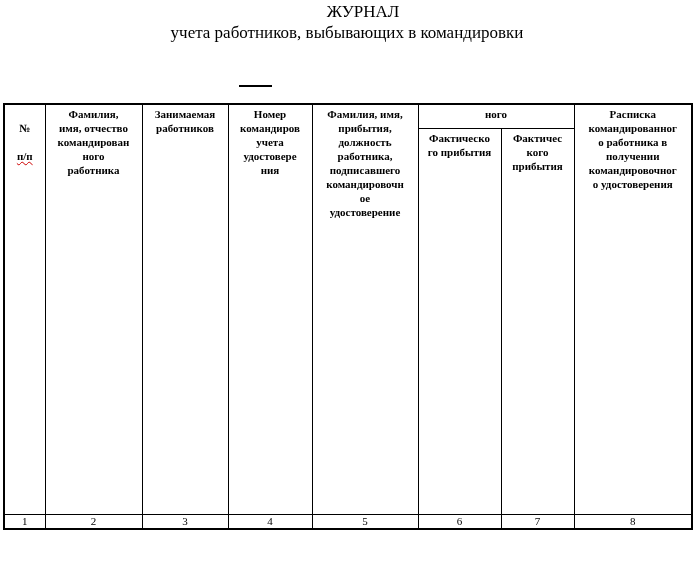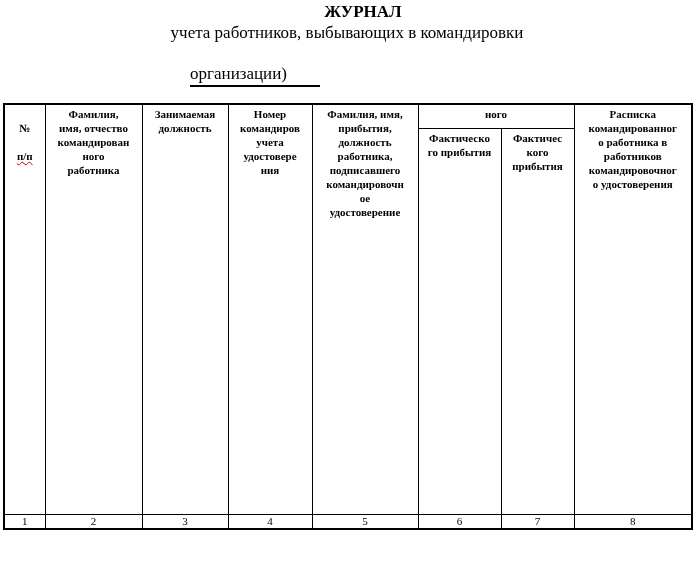--- a/index.html
+++ b/index.html
@@ -7,21 +7,21 @@
     padding: 0;
     width: 694px;
     height: 561px;
     background: #ffffff;
     color: #000000;
     font-family: "Liberation Serif", "DejaVu Serif", serif;
     overflow: hidden;
   }
   .doc-title {
     text-align: center;
-    font-weight: bold;
+    font-weight: normal;
     font-size: 17px;
     line-height: 20px;
     padding-top: 2px;
     padding-left: 32px;
   }
   .doc-subtitle {
     text-align: center;
     font-weight: normal;
     font-size: 17px;
     line-height: 22px;
@@ -83,21 +83,21 @@
 </style>
 </head>
 <body>
 
 <div class="doc-title">ЖУРНАЛ</div>
 <div class="doc-subtitle">учета работников, выбывающих в командировки</div>
 
 <div class="org-block">
   <div class="org-row">
     <span class="uwrap shift-large">
-      <span>организации)</span><span class="blank-seg blank-right"></span>
+      <span class="blank-seg blank-right"></span>
     </span>
   </div>
 </div>
 
 <table class="journal">
   <colgroup>
     <col style="width:41px">
     <col style="width:97px">
     <col style="width:86px">
     <col style="width:84px">
@@ -111,39 +111,39 @@
     <td rowspan="2">
       <div>№</div>
       <div class="squiggle">п/п</div>
     </td>
     <td rowspan="2">Фамилия,
 имя, отчество
 командирован
 ного
 работника</td>
     <td rowspan="2">Занимаемая
-должность</td>
+работников</td>
     <td rowspan="2">Номер
 командиров
 учета
 удостовере
 ния</td>
     <td rowspan="2">Фамилия, имя,
 прибытия,
 должность
 работника,
 подписавшего
 командировочн
 ое
 удостоверение</td>
     <td colspan="2" class="date-group-cell">ного</td>
     <td rowspan="2">Расписка
 командированног
 о работника в
-работников
+получении
 командировочног
 о удостоверения</td>
   </tr>
   <tr class="row-subheaders">
     <td>Фактическо
 го прибытия</td>
     <td>Фактичес
 кого
 прибытия</td>
   </tr>

